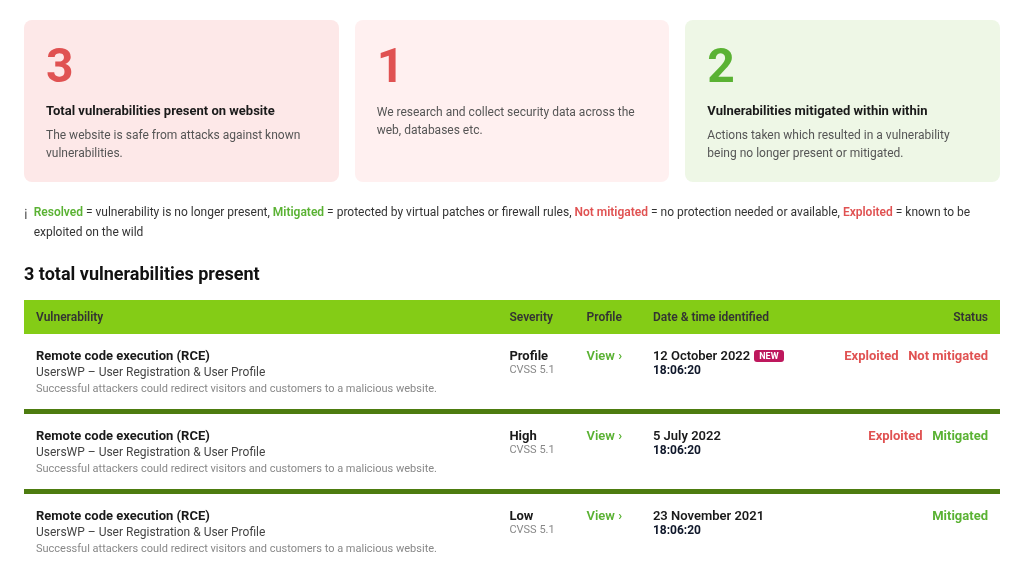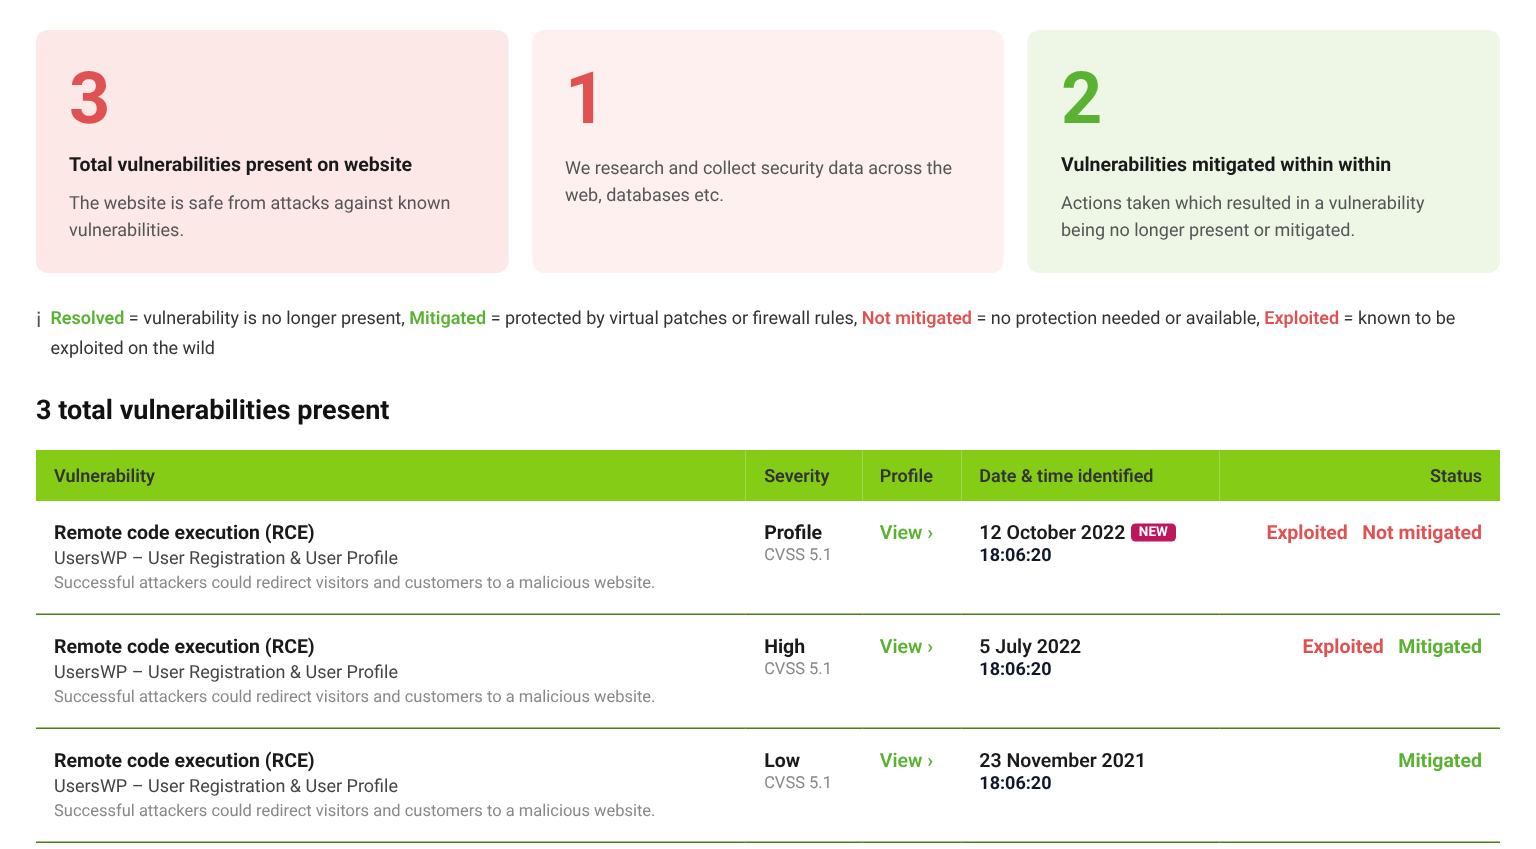--- a/index.html
+++ b/index.html
@@ -87,21 +87,21 @@
       padding: 10px 12px;
       text-align: left;
       font-size: 12px;
       font-weight: 600;
       color: #333;
     }
     .vuln-table thead th.th-status {
       text-align: right;
     }
     .vuln-table tbody tr {
-      border-bottom: 1px solid #4d7c0f;
+      border-bottom: 5px solid #4d7c0f;
     }
     .vuln-table tbody td {
       padding: 14px 12px;
       vertical-align: top;
     }
 
     .vuln-name {
       font-weight: 700;
       font-size: 13px;
       margin-bottom: 2px;

